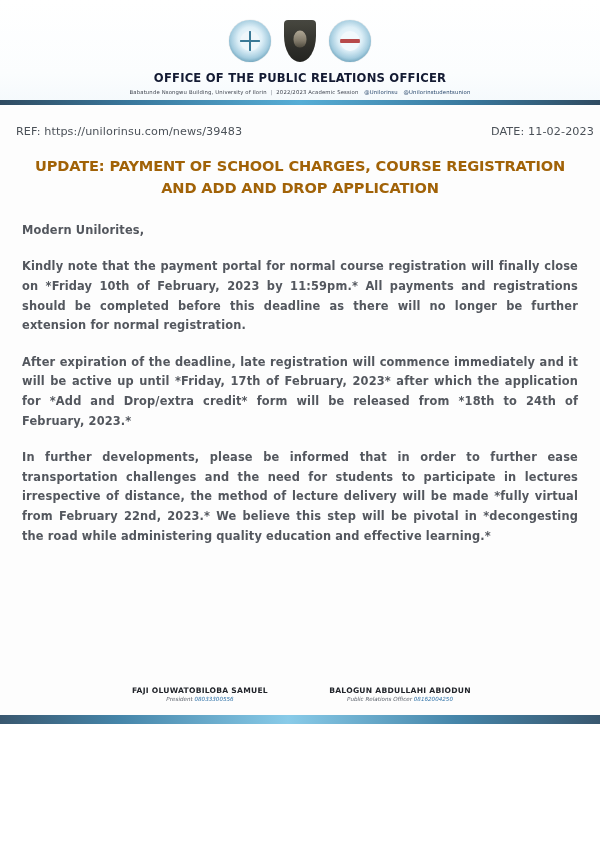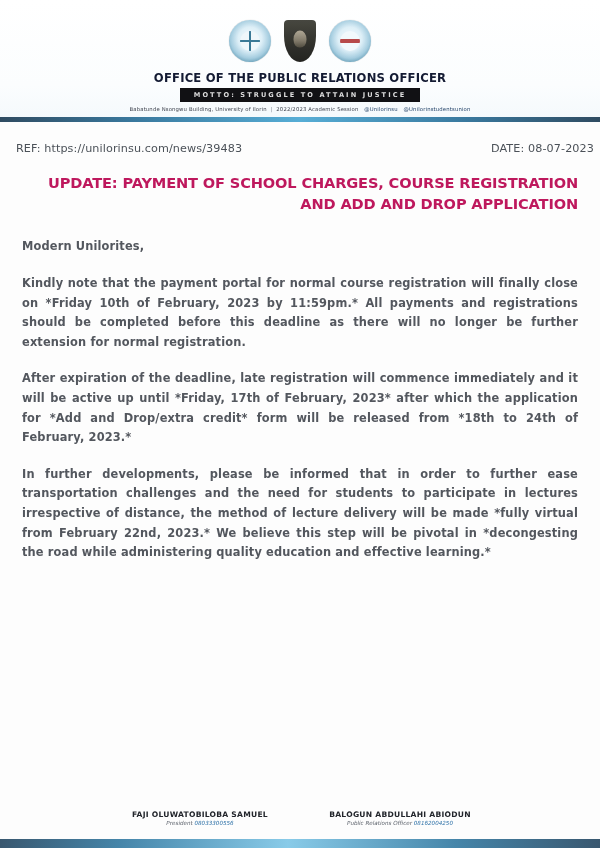--- a/index.html
+++ b/index.html
@@ -12,21 +12,21 @@
     height: 848px;
     font-family: "DejaVu Sans", sans-serif;
     color: #2a2a30;
     overflow: hidden;
     position: relative;
   }
 
   .page {
     position: relative;
     width: 600px;
-    height: 848px;
+    height: 724px;
     background: #fdfdfd;
     box-sizing: border-box;
   }
 
   
   .letterhead {
     position: relative;
     padding-top: 18px;
     text-align: center;
     background: linear-gradient(180deg,#ffffff 0%, #fbfdfe 70%, #f4f9fc 100%);
@@ -137,26 +137,26 @@
     padding: 20px 6px 0 16px;
     font-size: 11.2px;
     color: #4b5158;
     letter-spacing: .1px;
     font-family: "DejaVu Sans", sans-serif;
   }
 
   
   .doc-title {
     margin: 17px 22px 0 22px;
-    text-align: right;
+    text-align: center;
     font-size: 14.6px;
     font-weight: bold;
     line-height: 1.5;
     letter-spacing: -.15px;
-    color: #be185d;
+    color: #a16207;
   }
 
   
   .body-copy {
     margin: 22px 22px 0 22px;
     color: #53575e;
     font-size: 11.4px;
     line-height: 1.72;
     letter-spacing: .15px;
     font-weight: bold;
@@ -219,40 +219,37 @@
 
     <div class="logos">
       <div class="seal"></div>
       <div class="crest"></div>
       <div class="seal right"></div>
     </div>
 
     <div class="office-line">OFFICE OF THE PUBLIC RELATIONS OFFICER</div>
 
 
-    <div class="motto-wrap">
-      <div class="motto">MOTTO: STRUGGLE TO ATTAIN JUSTICE</div>
-    </div>
 
     <div class="contact-line">
       <span>Babatunde Nsongwu Building, University of Ilorin</span>
       <span class="sep">|</span>
       <span>2022/2023 Academic Session</span>
       <span class="sep"> </span>
       <span class="social">@Unilorinsu</span>
       <span class="sep"> </span>
       <span class="social">@Unilorinstudentsunion</span>
     </div>
 
     <div class="header-rule"></div>
   </div>
 
   <div class="refdate">
     <div>REF: https://unilorinsu.com/news/39483</div>
-    <div>DATE: 08-07-2023</div>
+    <div>DATE: 11-02-2023</div>
   </div>
 
   <div class="doc-title">UPDATE: PAYMENT OF SCHOOL CHARGES, COURSE REGISTRATION AND ADD AND DROP APPLICATION</div>
 
   <div class="body-copy">
     <p class="salutation">Modern Unilorites,</p>
     <p class="para">Kindly note that the payment portal for normal course registration will finally close on *Friday 10th of February, 2023 by 11:59pm.* All payments and registrations should be completed before this deadline as there will no longer be further extension for normal registration.</p>
     <p class="para">After expiration of the deadline, late registration will commence immediately and it will be active up until *Friday, 17th of February, 2023* after which the application for  *Add and Drop/extra credit* form will be released from *18th to 24th of February, 2023.*</p>
     <p class="para">In further developments, please be informed that in order to further ease transportation challenges and the need for students to participate in lectures irrespective of distance, the method of lecture delivery will be made *fully virtual from February 22nd, 2023.* We believe this step will be pivotal in *decongesting the road while administering quality education and effective learning.*</p>
   </div>

